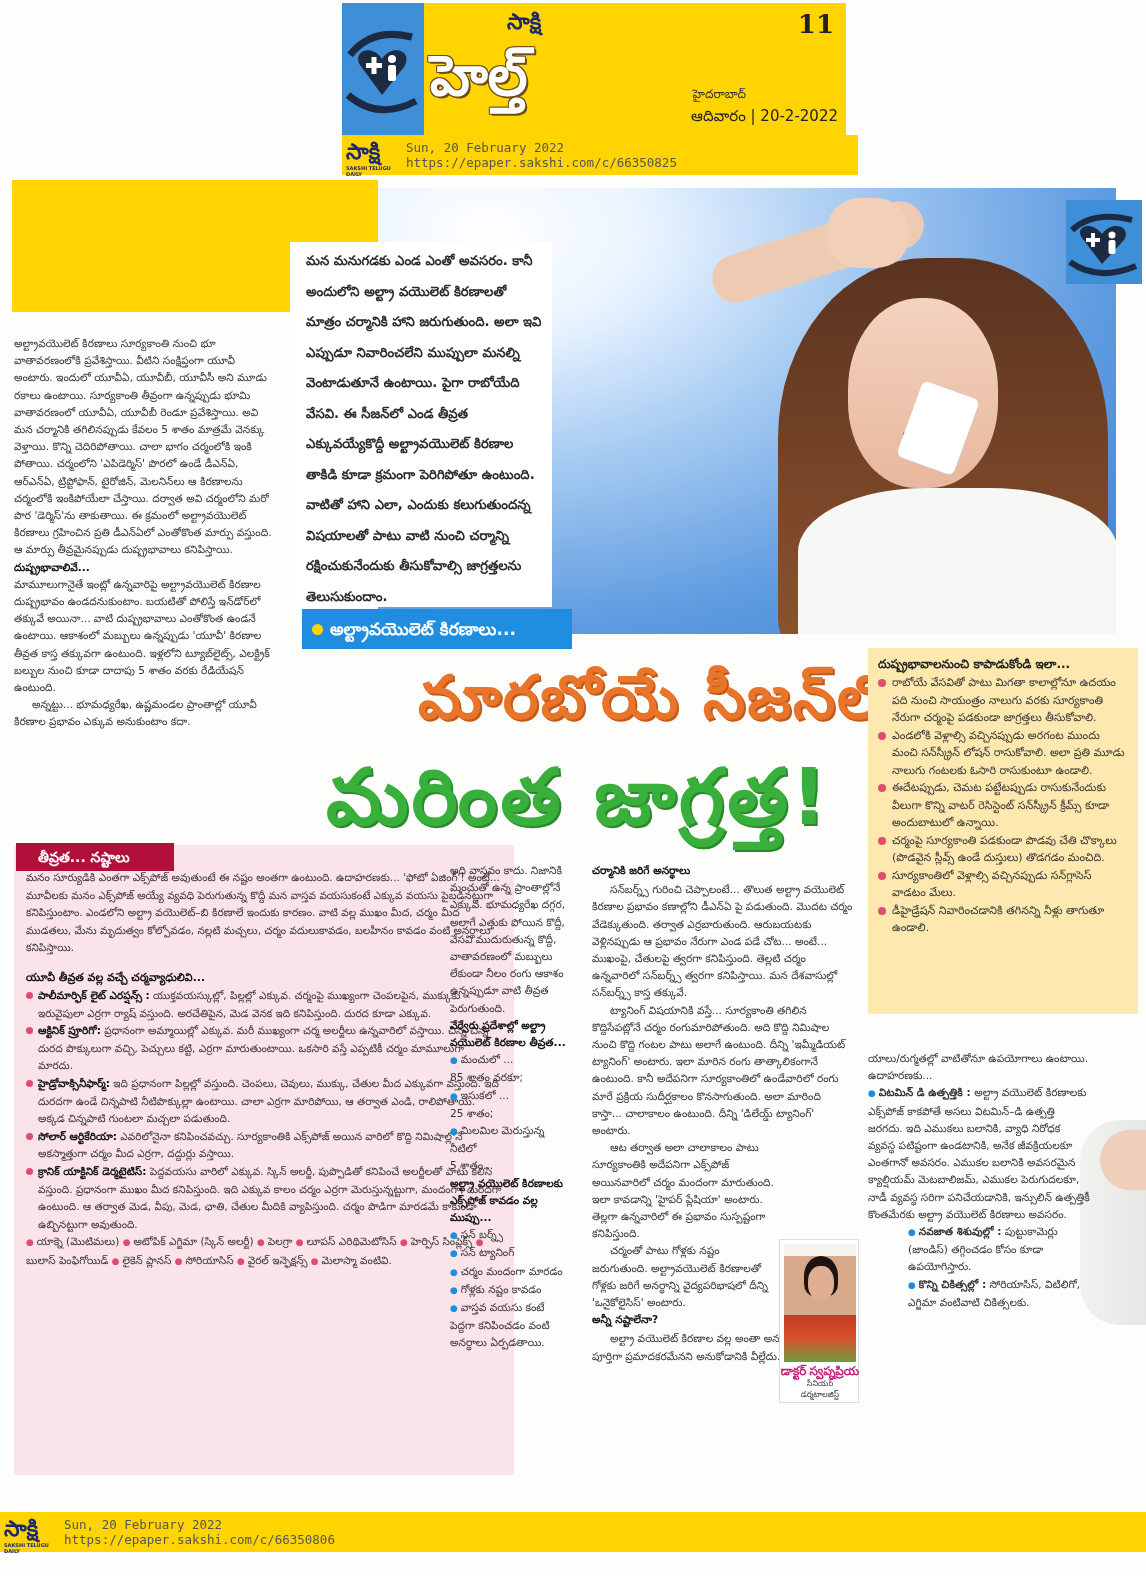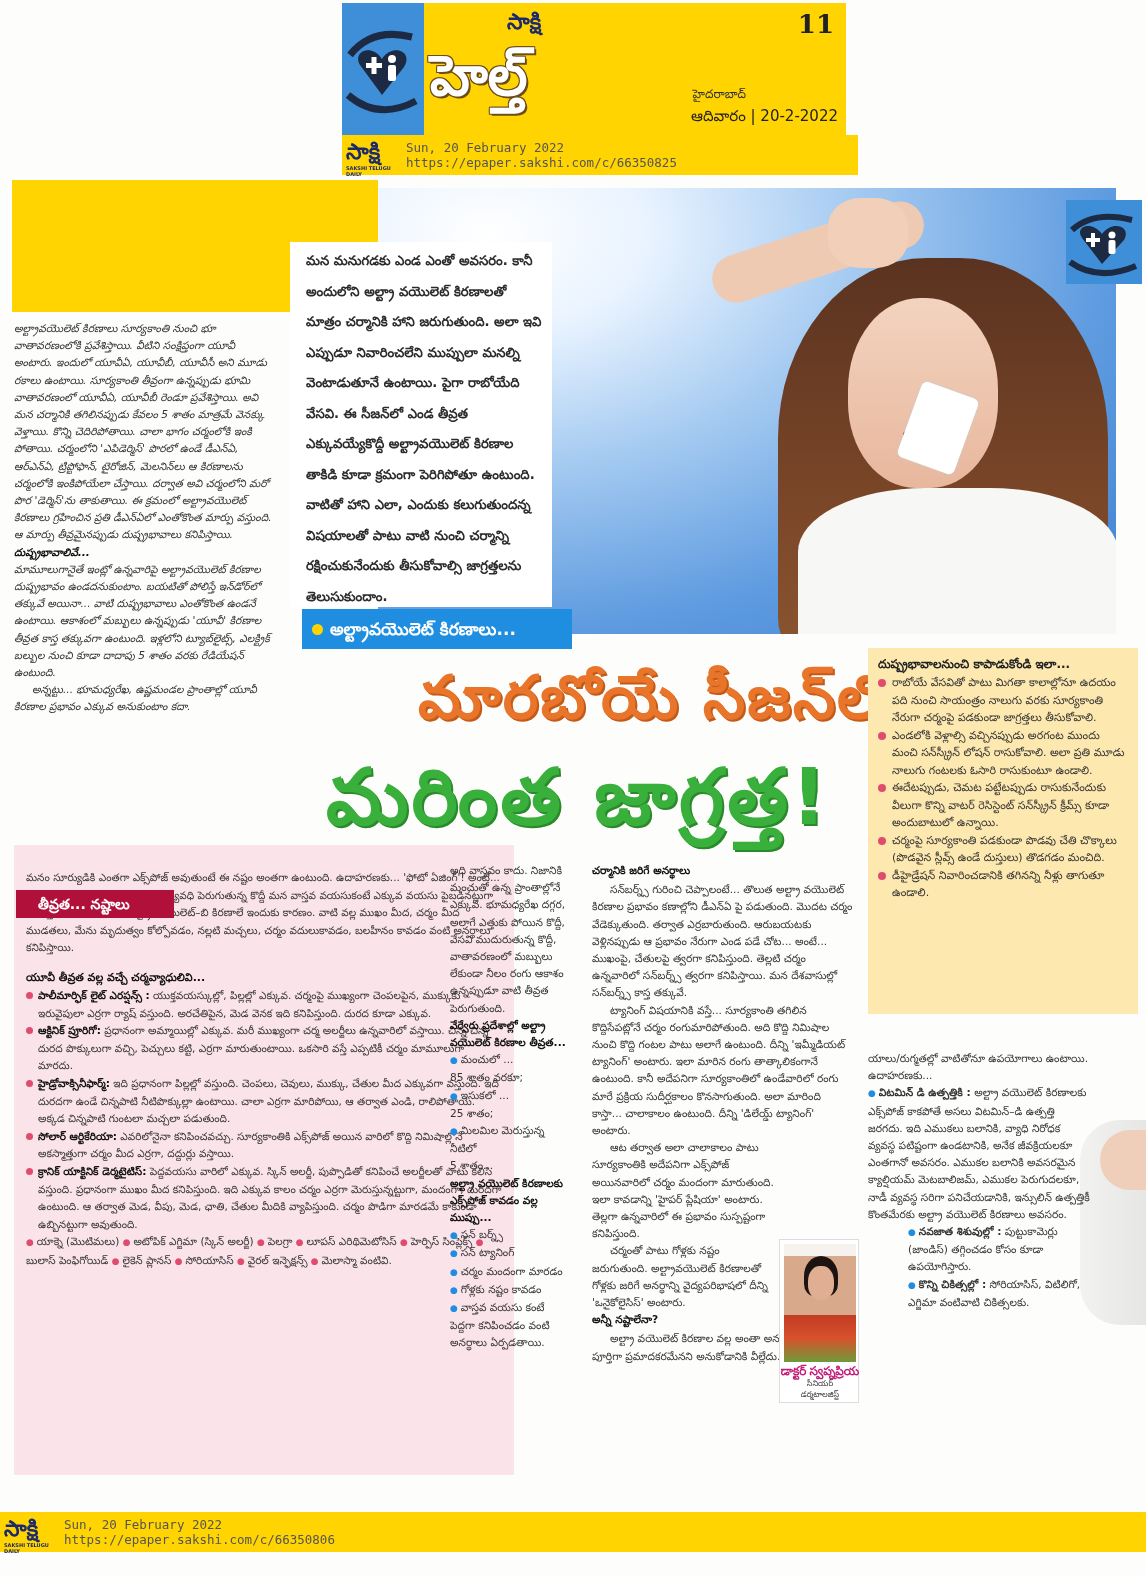--- a/index.html
+++ b/index.html
@@ -45,41 +45,41 @@
   .hero-icon { left: 1066px; top: 200px; width: 76px; height: 84px; background: #3f8fd8; }
 
   .intro-box { left: 290px; top: 242px; width: 262px; height: 365px; background: #fff;
     border-left: 8px solid #fff; padding: 4px 8px; }
   .intro-box p { font-size: 13.2px; line-height: 30.5px; font-weight: bold; color: #2b2b2b; }
 
   
   .col-text { font-size: 10.6px; line-height: 17.2px; color: #333; }
   .col-text .hd { font-weight: bold; color: #111; }
   .col-text .indent { text-indent: 18px; }
-  .left-col { left: 14px; top: 320px; width: 262px; font-style: italic; }
+  .left-col { left: 14px; top: 335px; width: 262px; }
 
   .kicker { left: 302px; top: 609px; width: 270px; height: 40px; background: #1f8ee0; color: #fff;
     font-size: 17px; line-height: 40px; padding-left: 28px; font-weight: bold; }
   .kicker::before { content: ""; position: absolute; left: 10px; top: 15px; width: 11px; height: 11px;
     border-radius: 50%; background: #ffd400; }
 
   .headline-1 { left: 418px; top: 662px; font-size: 60px; font-weight: bold; color: #e8752a;
     text-shadow: 2px 2px 0 #c45a17; letter-spacing: 2px; }
   .headline-2 { left: 326px; top: 752px; font-size: 78px; font-weight: bold; color: #3ab03c;
     text-shadow: 2px 2px 0 #2a8a2b; letter-spacing: 3px; }
 
   
   .tips-box { left: 868px; top: 648px; width: 270px; height: 366px; background: #fde8b0; padding: 6px 10px; }
   .tips-box .hd { font-size: 12px; font-weight: bold; line-height: 20px; color: #222; }
   .tips-box li { list-style: none; position: relative; padding-left: 14px; font-size: 11px; line-height: 17.5px; color: #333; }
   .tips-box li::before { content: ""; position: absolute; left: 0; top: 5px; width: 8px; height: 8px; border-radius: 50%; background: #e04c6e; }
 
   
   .pink-box { left: 14px; top: 845px; width: 500px; height: 630px; background: #fbe3ea; padding: 24px 12px 8px 12px; }
-  .pink-tab { left: 16px; top: 890px; width: 158px; height: 28px; background: #b0103a; color: #fff;
+  .pink-tab { left: 16px; top: 843px; width: 158px; height: 28px; background: #b0103a; color: #fff;
     font-size: 14px; font-weight: bold; line-height: 28px; padding-left: 22px; }
   .pink-box .hd { font-weight: bold; font-size: 11px; color: #111; margin-top: 12px; line-height: 18px; }
   .pink-box p, .pink-box li { font-size: 10.5px; line-height: 17.6px; color: #333; }
   .pink-box li { list-style: none; position: relative; padding-left: 12px; }
   .pink-box li::before { content: ""; position: absolute; left: 0; top: 5px; width: 7px; height: 7px; border-radius: 50%; background: #e04c6e; }
   .pink-box li b { color: #111; }
   .inline-bullets span::before { content: "● "; color: #e04c6e; font-size: 9px; }
 
   .mid-col { left: 450px; top: 862px; width: 122px; }
   .mid-col .bullet::before { content: "● "; color: #1f8ee0; font-size: 9px; }
@@ -171,20 +171,21 @@
 <div class="abs headline-1">మారబోయే సీజన్‌లో</div>
 <div class="abs headline-2">మరింత జాగ్రత్త!</div>
 
 <div class="abs tips-box">
   <p class="hd">దుష్ప్రభావాలనుంచి కాపాడుకోండి ఇలా...</p>
   <ul>
     <li>రాబోయే వేసవితో పాటు మిగతా కాలాల్లోనూ ఉదయం పది నుంచి సాయంత్రం నాలుగు వరకు సూర్యకాంతి నేరుగా చర్మంపై పడకుండా జాగ్రత్తలు తీసుకోవాలి.</li>
     <li>ఎండలోకి వెళ్లాల్సి వచ్చినప్పుడు అరగంట ముందు మంచి సన్‌స్క్రీన్ లోషన్ రాసుకోవాలి. అలా ప్రతి మూడు నాలుగు గంటలకు ఓసారి రాసుకుంటూ ఉండాలి.</li>
     <li>ఈదేటప్పుడు, చెమట పట్టేటప్పుడు రాసుకునేందుకు వీలుగా కొన్ని వాటర్ రెసిస్టెంట్ సన్‌స్క్రీన్ క్రీమ్స్ కూడా అందుబాటులో ఉన్నాయి.</li>
     <li>చర్మంపై సూర్యకాంతి పడకుండా పొడవు చేతి చొక్కాలు (పొడవైన స్లీవ్స్ ఉండే దుస్తులు) తొడగడం మంచిది.</li>
+    <li>సూర్యకాంతిలో వెళ్లాల్సి వచ్చినప్పుడు సన్‌గ్లాసెస్ వాడటం మేలు.</li>
     <li>డీహైడ్రేషన్ నివారించడానికి తగినన్ని నీళ్లు తాగుతూ ఉండాలి.</li>
   </ul>
 </div>
 
 <div class="abs pink-box">
   <p>మనం సూర్యుడికి ఎంతగా ఎక్స్‌పోజ్ అవుతుంటే ఈ నష్టం అంతగా ఉంటుంది. ఉదాహరణకు... 'ఫోటో ఏజింగ్'! అంటే... మూవీలకు మనం ఎక్స్‌పోజ్ అయ్యే వ్యవధి పెరుగుతున్న కొద్దీ మన వాస్తవ వయసుకంటే ఎక్కువ వయసు పైబడినట్లుగా కనిపిస్తుంటాం. ఎండలోని అల్ట్రా వయొలెట్–బి కిరణాలే ఇందుకు కారణం. వాటి వల్ల ముఖం మీద, చర్మం మీద ముడతలు, మేను మృదుత్వం కోల్పోవడం, నల్లటి మచ్చలు, చర్మం వదులుకావడం, బలహీనం కావడం వంటి అనర్థాలు కనిపిస్తాయి.</p>
   <p class="hd">యూవీ తీవ్రత వల్ల వచ్చే చర్మవ్యాధులివి...</p>
   <ul>
     <li><b>పాలీమార్ఫిక్ లైట్ ఎరప్షన్స్ :</b> <span>యుక్తవయస్కుల్లో, పిల్లల్లో ఎక్కువ. చర్మంపై ముఖ్యంగా చెంపలపైన, ముక్కుకు ఇరువైపులా ఎర్రగా ర్యాష్ వస్తుంది. అరచేతిపైన, మెడ వెనక ఇది కనిపిస్తుంది. దురద కూడా ఎక్కువ.</span></li>
     <li><b>ఆక్టినిక్ ప్రూరిగో:</b> <span>ప్రధానంగా అమ్మాయిల్లో ఎక్కువ. మరీ ముఖ్యంగా చర్మ అలర్జీలు ఉన్నవారిలో వస్తాయి. చిన్న చిన్న దురద పొక్కులుగా వచ్చి, పెచ్చులు కట్టి, ఎర్రగా మారుతుంటాయి. ఒకసారి వస్తే ఎప్పటికీ చర్మం మామూలుగా మారదు.</span></li>

